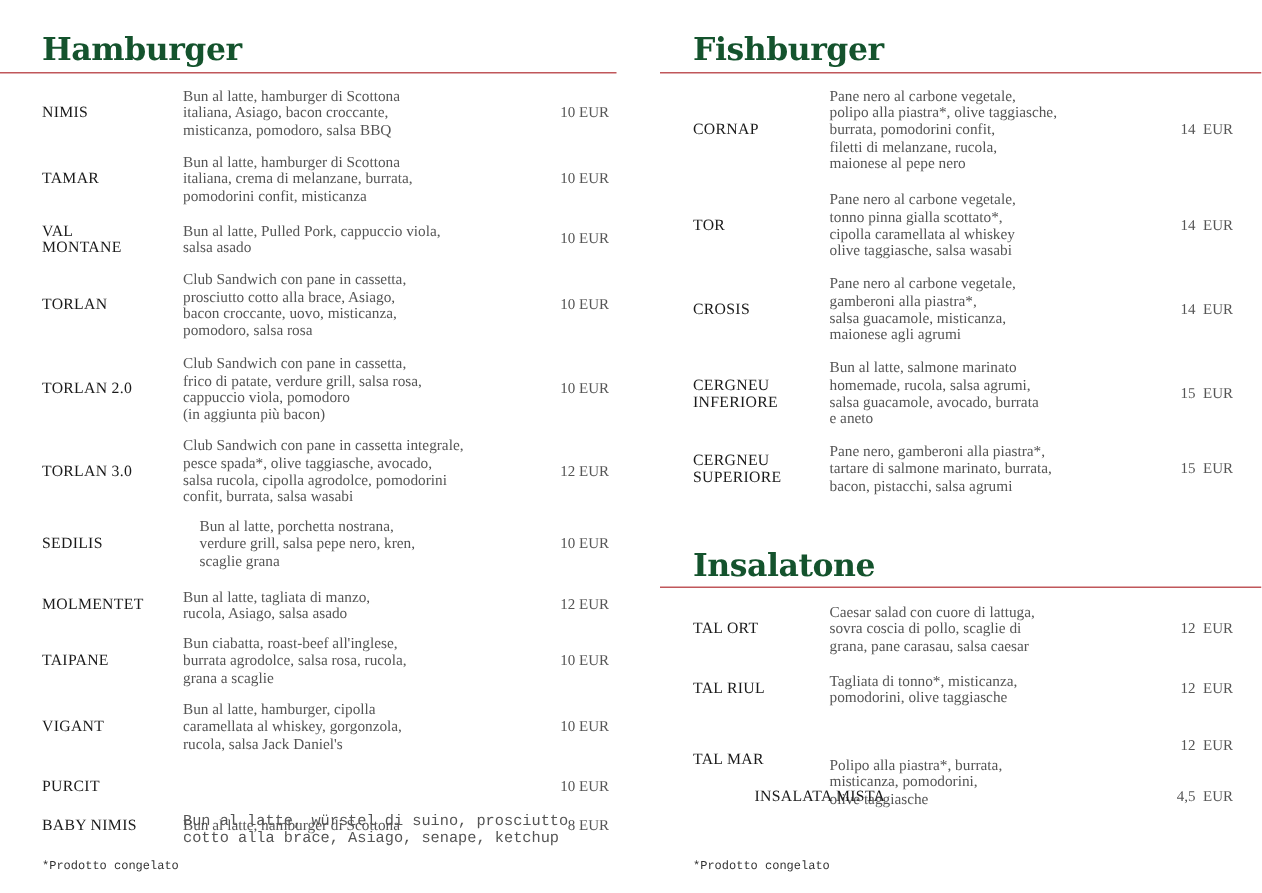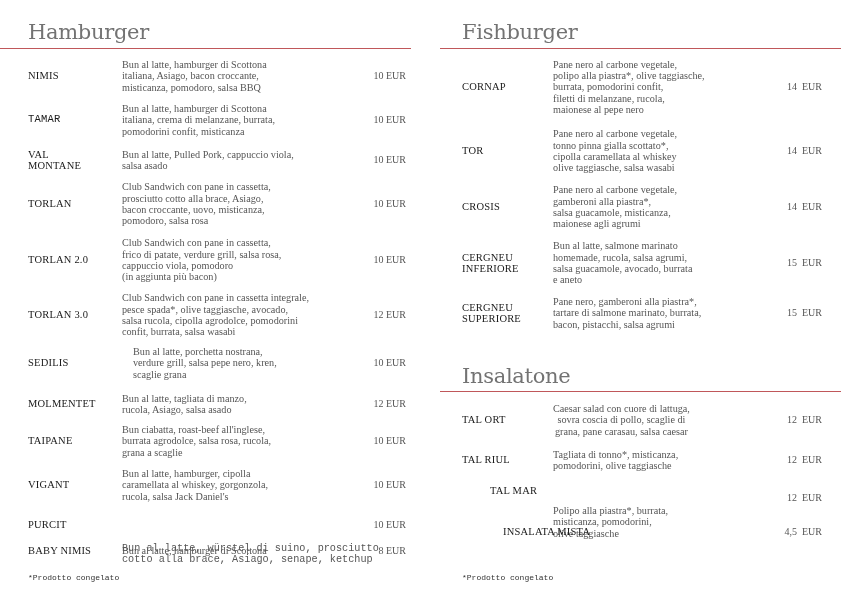--- a/index.html
+++ b/index.html
@@ -4,21 +4,21 @@
 <style>
   html, body { margin: 0; padding: 0; }
   body {
     width: 841px; height: 595px; background: #ffffff; position: relative; overflow: hidden;
     font-family: "DejaVu Serif", "Liberation Serif", serif; color: #2a2a2a;
   }
   .col { position: absolute; top: 0; }
   .col-left { left: 0; width: 411px; }
   .col-right { left: 440px; width: 401px; }
   .sec-title {
-    position: absolute; font-weight: normal; font-size: 21px; color: #737373;
+    position: absolute; font-weight: bold; font-size: 21px; color: #14532d;
     letter-spacing: -0.3px; font-family: "DejaVu Serif", serif;
   }
   .rule { position: absolute; height: 1px; background: #c0575a; }
   .name {
     font-size: 10.5px; color: #1a1a1a; line-height: 11.5px; letter-spacing: 0.2px;
     font-family: "Liberation Serif", "DejaVu Serif", serif;
   }
   .desc {
     position: absolute; font-size: 10.2px; line-height: 11.3px; color: #555;
     font-family: "Liberation Serif", "DejaVu Serif", serif; white-space: pre-line;
@@ -48,21 +48,21 @@
 
 <div id="items">
     <div>
       <div class="name" style="position: absolute; white-space: pre-line; left: 28px; top: 70.25px;">NIMIS</div>
       <div class="desc" style="left: 122px; top: 59.05px;">Bun al latte, hamburger di Scottona
 italiana, Asiago, bacon croccante,
 misticanza, pomodoro, salsa BBQ</div>
       <div class="price" style="right: 435px; top: 70px;">10 EUR</div>
     </div>
     <div>
-      <div class="name" style="position: absolute; white-space: pre-line; left: 28px; top: 114.25px; font-family: Liberation Mono, monospace;">TAMAR</div>
+      <div class="name" style="position: absolute; white-space: pre-line; left: 28px; top: 114.25px;">TAMAR</div>
       <div class="desc" style="left: 122px; top: 103.05px;">Bun al latte, hamburger di Scottona
 italiana, crema di melanzane, burrata,
 pomodorini confit, misticanza</div>
       <div class="price" style="right: 435px; top: 114px;">10 EUR</div>
     </div>
     <div>
       <div class="name" style="position: absolute; white-space: pre-line; left: 28px; top: 148.5px;">VAL
 MONTANE</div>
       <div class="desc" style="left: 122px; top: 148.7px;">Bun al latte, Pulled Pork, cappuccio viola,
 salsa asado</div>
@@ -167,33 +167,33 @@
     <div>
       <div class="name" style="position: absolute; white-space: pre-line; left: 462px; top: 301.5px;">CERGNEU
 SUPERIORE</div>
       <div class="desc" style="left: 553px; top: 296.05px;">Pane nero, gamberoni alla piastra*,
 tartare di salmone marinato, burrata,
 bacon, pistacchi, salsa agrumi</div>
       <div class="price" style="right: 19px; top: 307px;">15  EUR</div>
     </div>
     <div>
       <div class="name" style="position: absolute; white-space: pre-line; left: 462px; top: 414.25px;">TAL ORT</div>
-      <div class="desc" style="left: 553px; top: 403.05px; text-align: center;">Caesar salad con cuore di lattuga,
+      <div class="desc" style="left: 553px; top: 403.05px;">Caesar salad con cuore di lattuga,
 sovra coscia di pollo, scaglie di
 grana, pane carasau, salsa caesar</div>
       <div class="price" style="right: 19px; top: 414px;">12  EUR</div>
     </div>
     <div>
       <div class="name" style="position: absolute; white-space: pre-line; left: 462px; top: 454.25px;">TAL RIUL</div>
       <div class="desc" style="left: 553px; top: 448.7px;">Tagliata di tonno*, misticanza,
 pomodorini, olive taggiasche</div>
       <div class="price" style="right: 19px; top: 454px;">12  EUR</div>
     </div>
     <div>
-      <div class="name" style="position: absolute; white-space: pre-line; left: 462px; top: 485px; margin-left: 28px;">TAL MAR</div>
+      <div class="name" style="position: absolute; white-space: pre-line; left: 462px; top: 501px;">TAL MAR</div>
       <div class="desc" style="left: 553px; top: 481.05px; margin-top: 24px;">Polipo alla piastra*, burrata,
 misticanza, pomodorini,
 olive taggiasche</div>
       <div class="price" style="right: 19px; top: 492px;">12  EUR</div>
     </div>
     <div>
       <div class="name" style="position: absolute; white-space: pre-line; left: 462px; top: 526.25px; margin-left: 41px;">INSALATA MISTA</div>
       <div class="price" style="right: 19px; top: 526px;">4,5  EUR</div>
     </div>
   </div>

